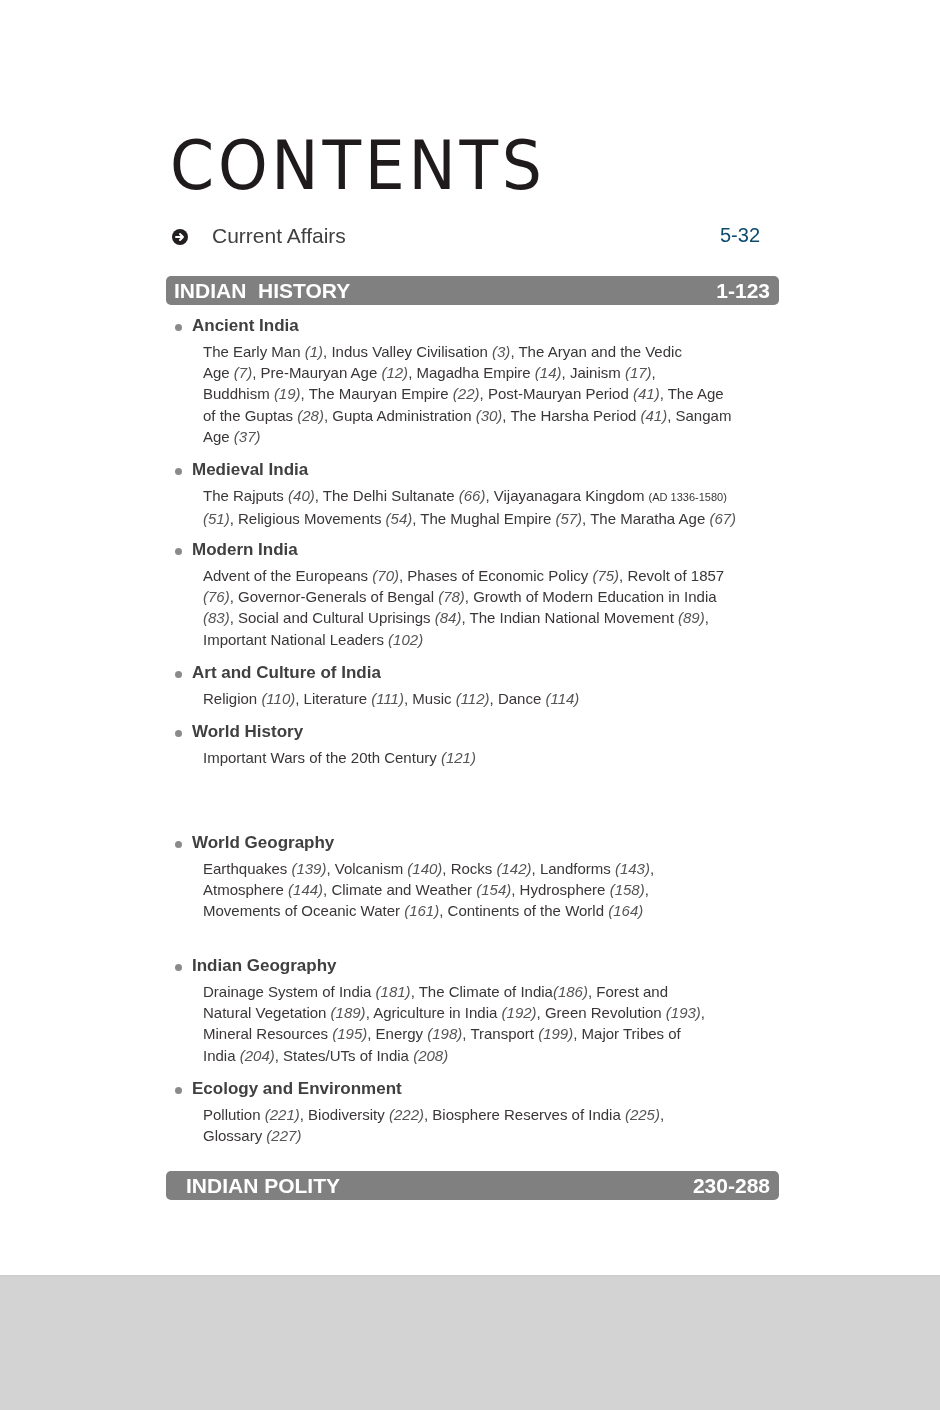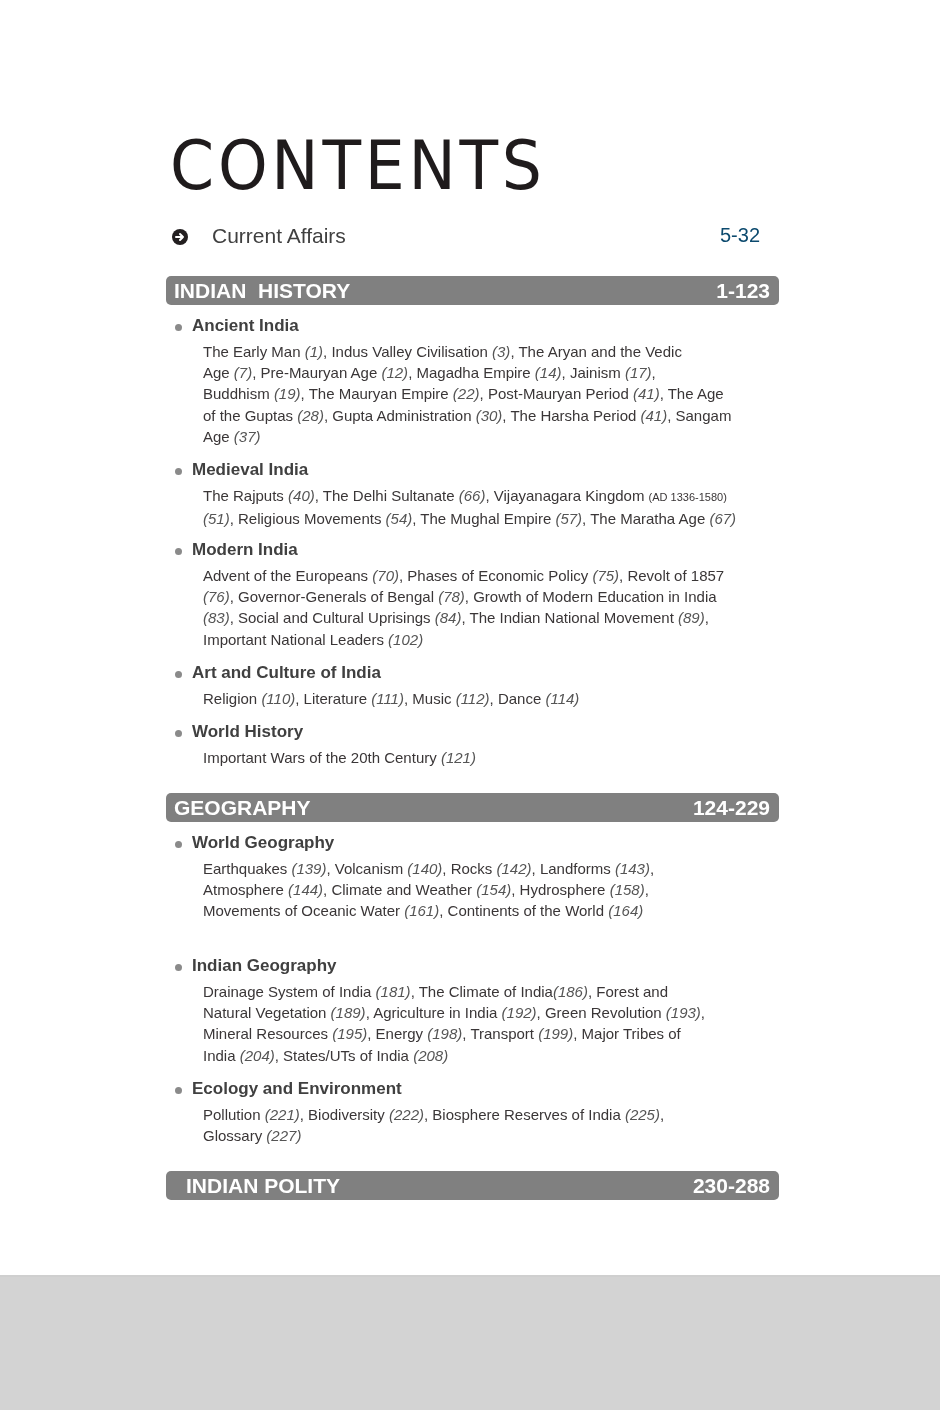--- a/index.html
+++ b/index.html
@@ -120,24 +120,20 @@
   </div>
 
   <div class="entry" style="top:722px;">
     <span class="bullet"></span>
     <span class="entry-title">World History</span>
     <div class="entry-body">
       <span class="ln">Important Wars of the 20th Century <i>(121)</i></span>
     </div>
   </div>
 
-  <div class="section-bar" style="top:793px;">
-    <span>GEOGRAPHY</span>
-    <span>124-229</span>
-  </div>
 
   <div class="entry" style="top:833px;">
     <span class="bullet"></span>
     <span class="entry-title">World Geography</span>
     <div class="entry-body">
       <span class="ln">Earthquakes <i>(139)</i>, Volcanism <i>(140)</i>, Rocks <i>(142)</i>, Landforms <i>(143)</i>,</span>
       <span class="ln">Atmosphere <i>(144)</i>, Climate and Weather <i>(154)</i>, Hydrosphere <i>(158)</i>,</span>
       <span class="ln">Movements of Oceanic Water <i>(161)</i>, Continents of the World <i>(164)</i></span>
     </div>
   </div>

